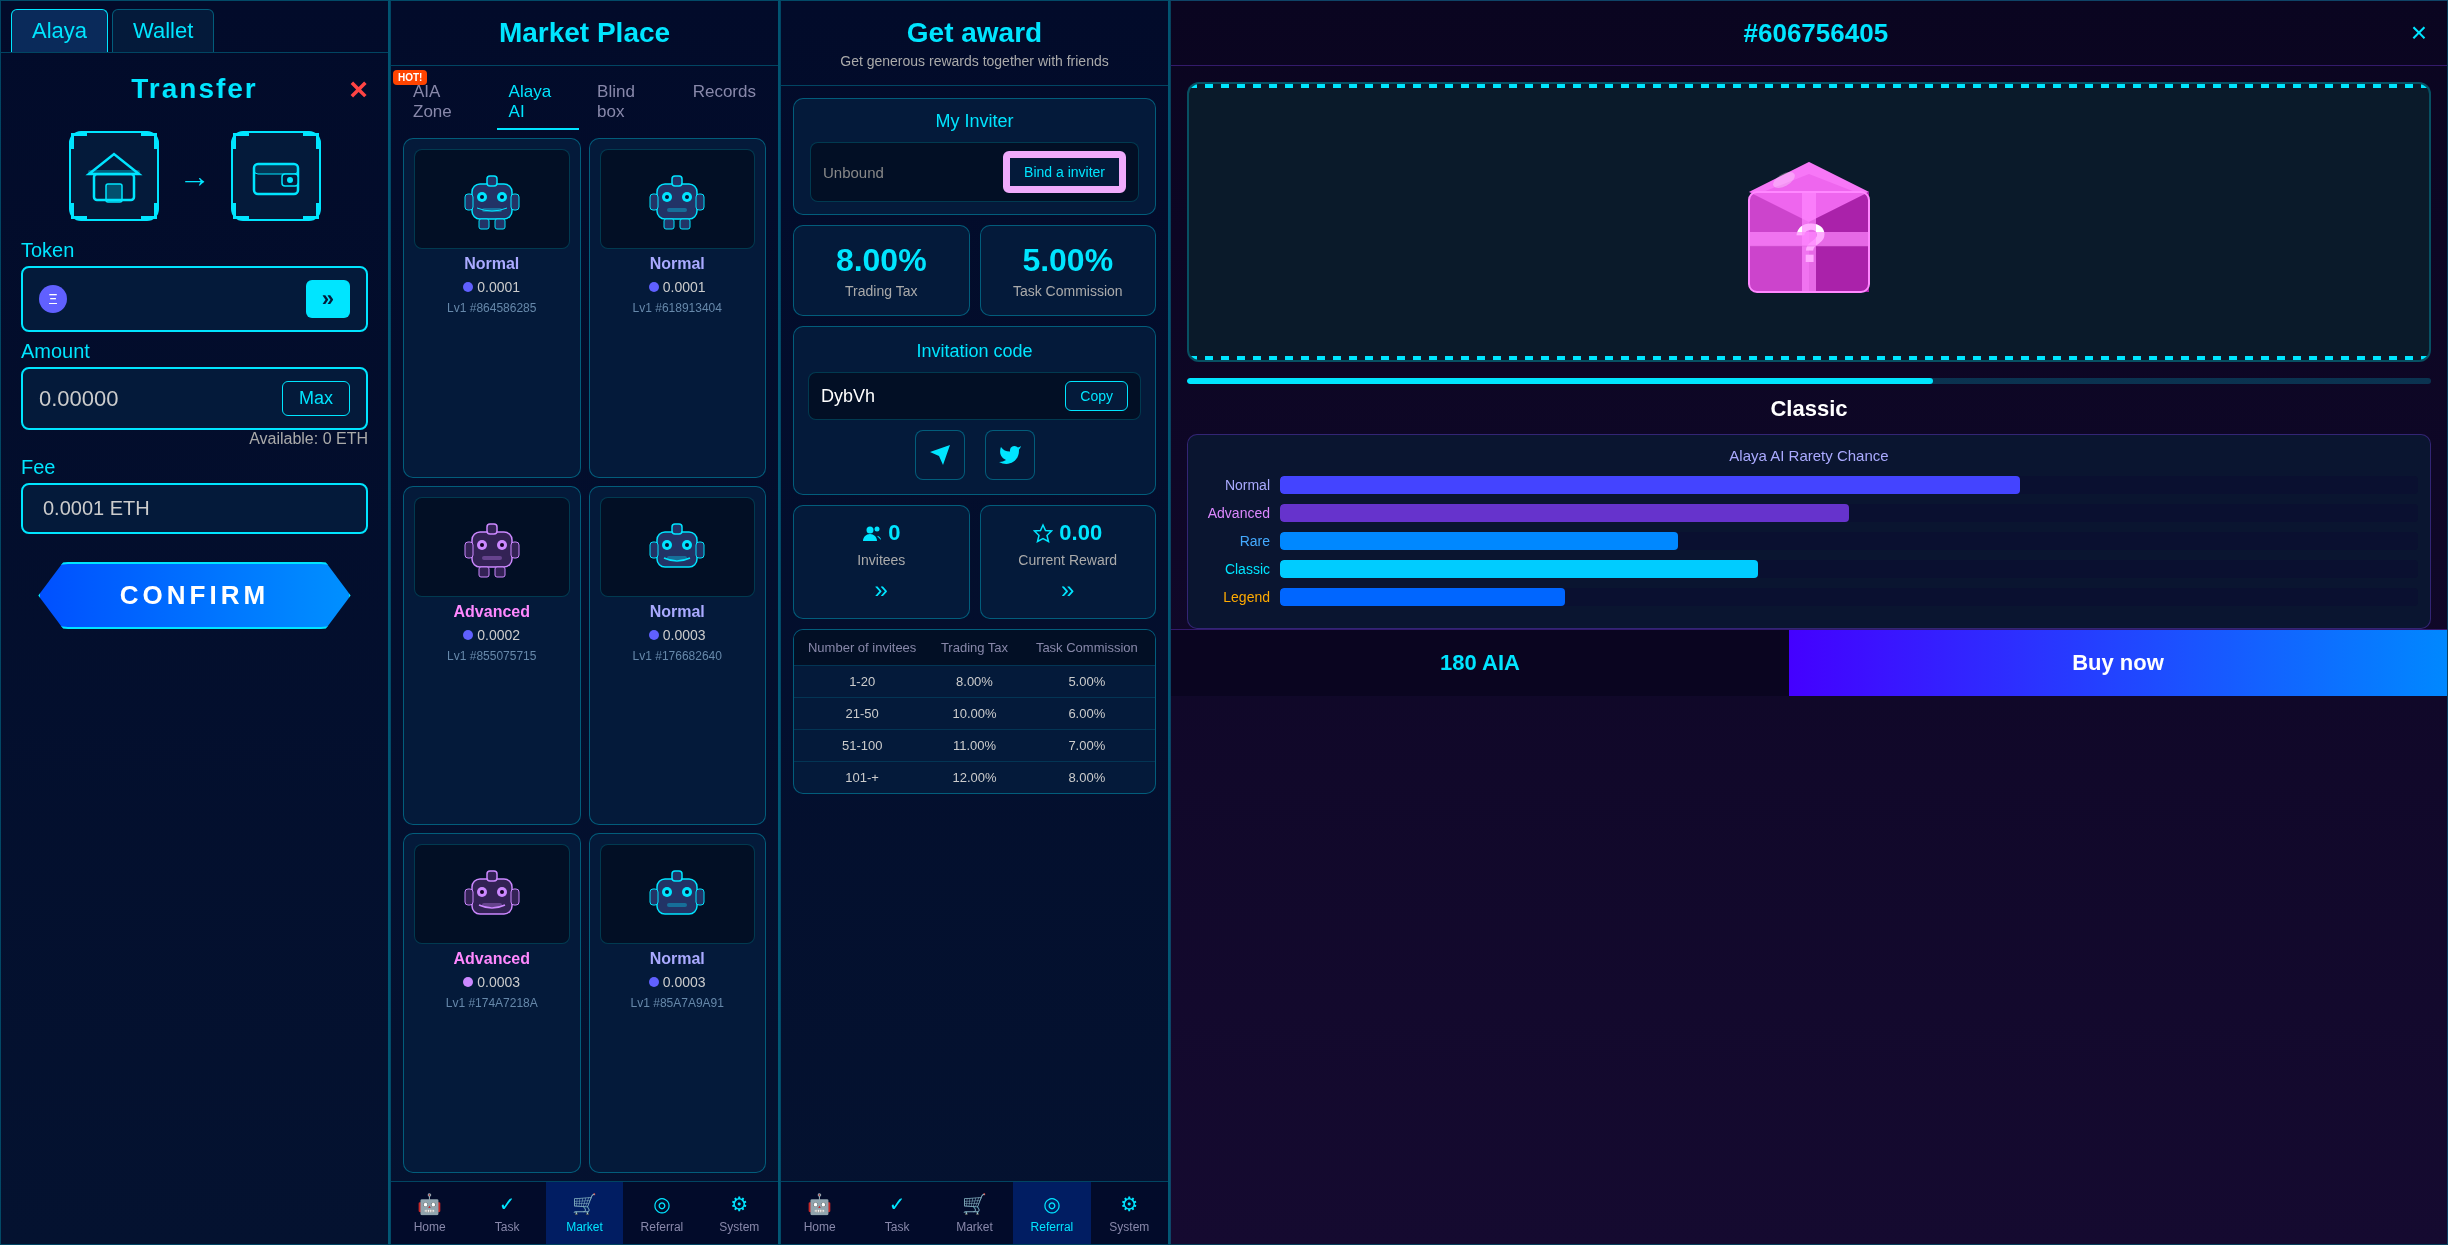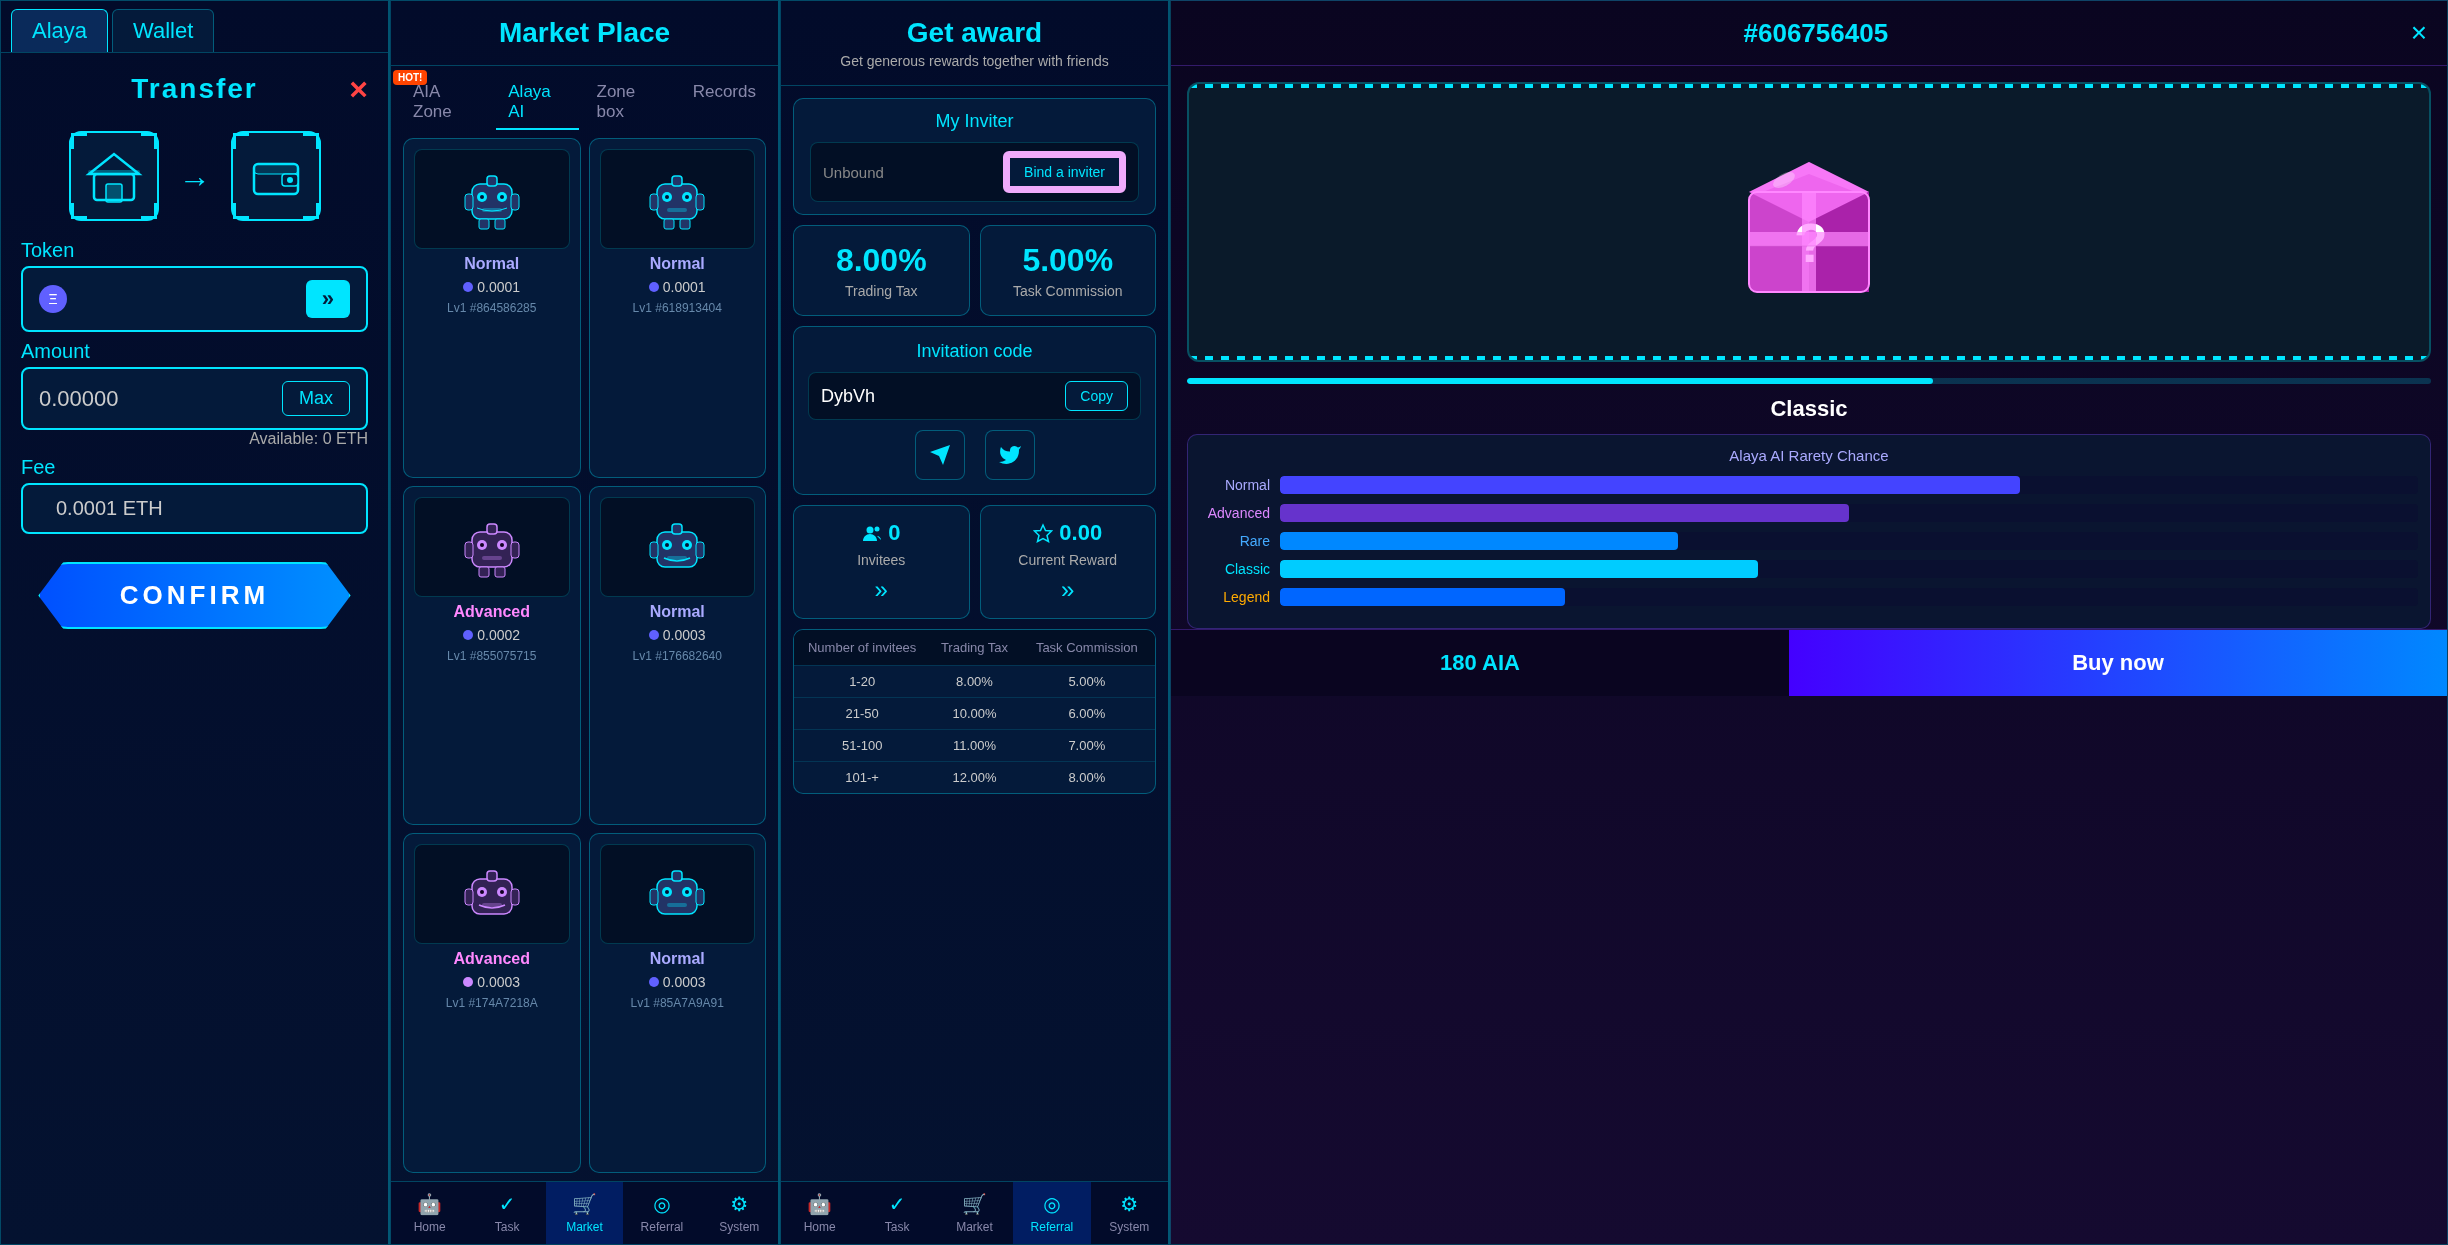--- a/index.html
+++ b/index.html
@@ -188,21 +188,21 @@
       text-align: right;
       color: #aaa;
       font-size: 16px;
     }
 
     .fee-box {
       width: 100%;
       background: #041a3a;
       border: 2px solid #00e5ff;
       border-radius: 8px;
-      padding: 12px 33px;
+      padding: 12px 20px;
       color: #ccc;
       font-size: 20px;
     }
 
     .confirm-btn {
       margin-top: 20px;
       background: linear-gradient(90deg, #0050ff, #0090ff);
       border: 2px solid #00e5ff;
       border-radius: 30px;
       color: white;
@@ -871,21 +871,21 @@
   <div class="scan-overlay"></div>
 
   <div class="market-header">Market Place</div>
 
   <div class="market-tabs">
     <div class="market-tab" style="position:relative;">
       <span class="hot-badge">HOT!</span>
       <span>AIA Zone</span>
     </div>
     <div class="market-tab active">Alaya AI</div>
-    <div class="market-tab">Zone box</div>
+    <div class="market-tab">Blind box</div>
     <div class="market-tab">Records</div>
   </div>
 
 
   <div class="nft-grid">
 
     <div class="nft-card">
       <div class="nft-card-inner">
         <svg width="70" height="70" viewBox="0 0 70 70" fill="none">
           <rect x="15" y="20" width="40" height="35" rx="8" fill="#223366" stroke="#00e5ff" stroke-width="1.5"></rect>

